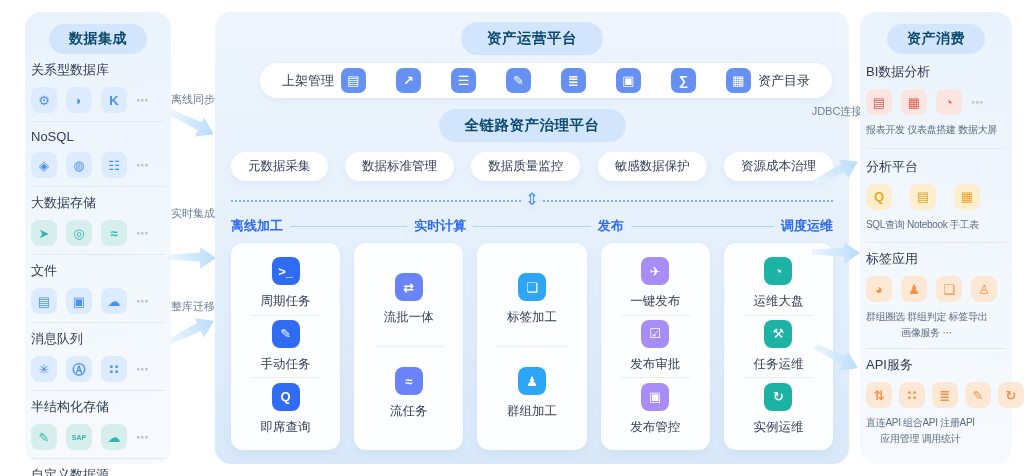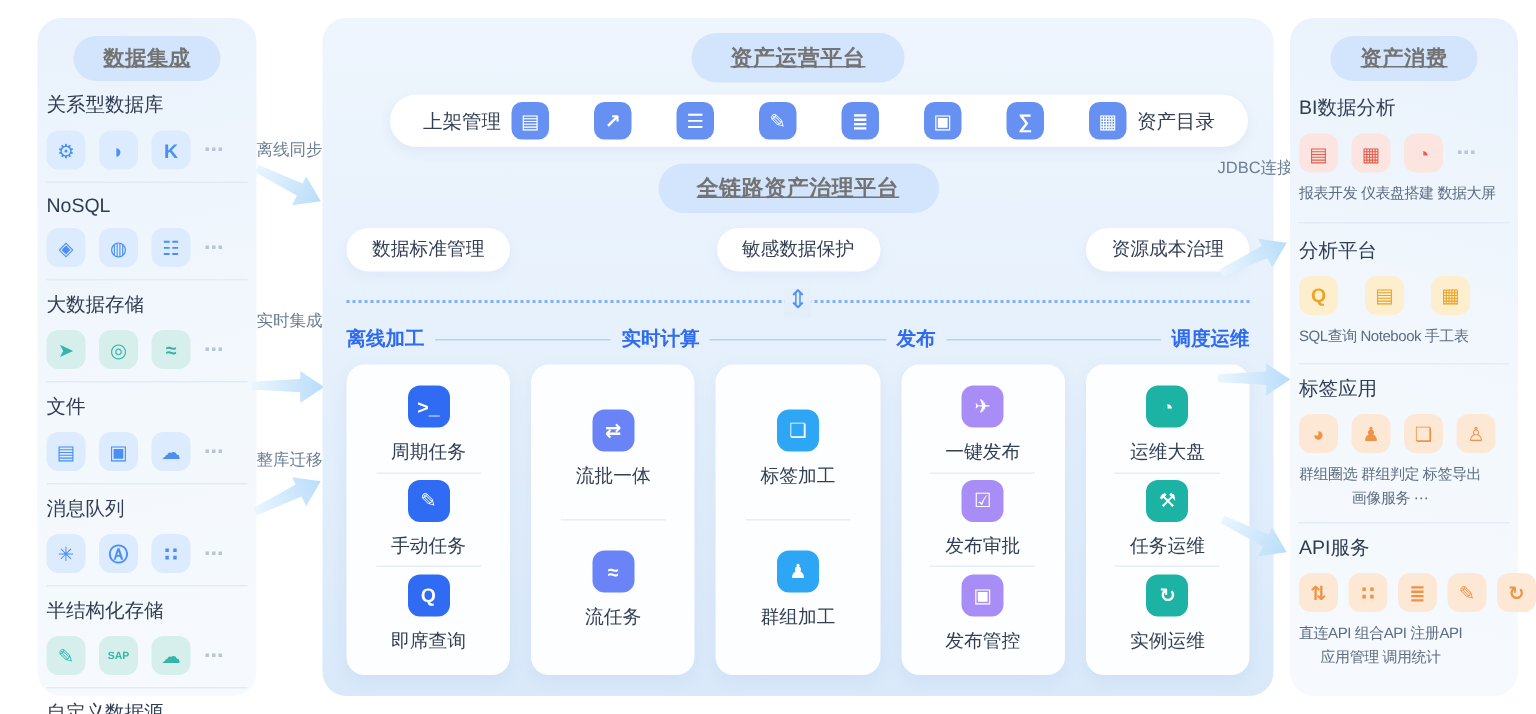--- a/index.html
+++ b/index.html
@@ -7,22 +7,22 @@
     font-family:"Liberation Sans","DejaVu Sans",sans-serif; }
   .stage { position:relative; width:1024px; height:476px; }
 
   
   .panel { position:absolute; top:12px; height:452px; border-radius:16px; }
   .panel-left  { left:25px;  width:146px; background:linear-gradient(165deg,#e9f2fc 0%,#f3f8fd 55%,#f6fafe 100%); }
   .panel-mid   { left:215px; width:634px; background:linear-gradient(180deg,#eef5fd 0%,#e7f1fc 45%,#d9e9fa 100%); }
   .panel-right { left:860px; width:152px; background:linear-gradient(195deg,#e9f2fc 0%,#f3f8fd 55%,#f6fafe 100%); }
 
   
-  .badge { display:inline-block; background:#d3e5fc; color:#737373; font-weight:bold;
-    border-radius:999px; padding:6px 20px; font-size:14px; letter-spacing:.5px;text-decoration:underline; }
+  .badge { display:inline-block; background:#d3e5fc; color:#0c4a6e; font-weight:bold;
+    border-radius:999px; padding:6px 20px; font-size:14px; letter-spacing:.5px; }
   .badge.big { padding:7px 26px; font-size:14.5px; }
 
   
   .sidebar { display:flex; flex-direction:column; align-items:center; height:100%;
     padding:12px 6px 10px; }
   .sb-section { width:100%; display:flex; flex-direction:column; align-items:flex-start;
     padding:7px 0 8px; flex:1; justify-content:center; }
   .sb-section + .sb-section { border-top:1px solid #e2ebf5; }
   .sec-title { font-size:13px; color:#2f3c52; font-weight:500; margin-bottom:8px; white-space:nowrap; }
   .tile-row { display:flex; align-items:center; gap:9px; }
@@ -210,21 +210,23 @@
           <span class="op-tile">▣</span>
           <span class="op-tile">∑</span>
           <span class="op-tile">▦</span>
         </span>
         <span class="op-label">资产目录</span>
       </div>
 
       <div class="badge big gov-badge">全链路资产治理平台</div>
 
       <div class="gov-row">
+        <span class="gov-pill">元数据采集</span>
         <span class="gov-pill">数据标准管理</span>
+        <span class="gov-pill">数据质量监控</span>
         <span class="gov-pill">敏感数据保护</span>
         <span class="gov-pill">资源成本治理</span>
       </div>
 
       <div class="dotted-wrap">
         <div class="dotted-line"></div>
         <span class="updown">⇕</span>
       </div>
 
 

